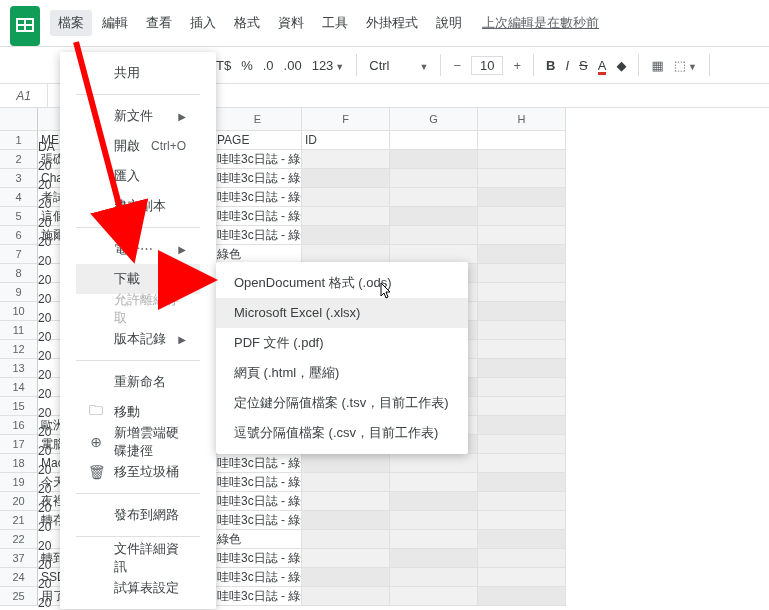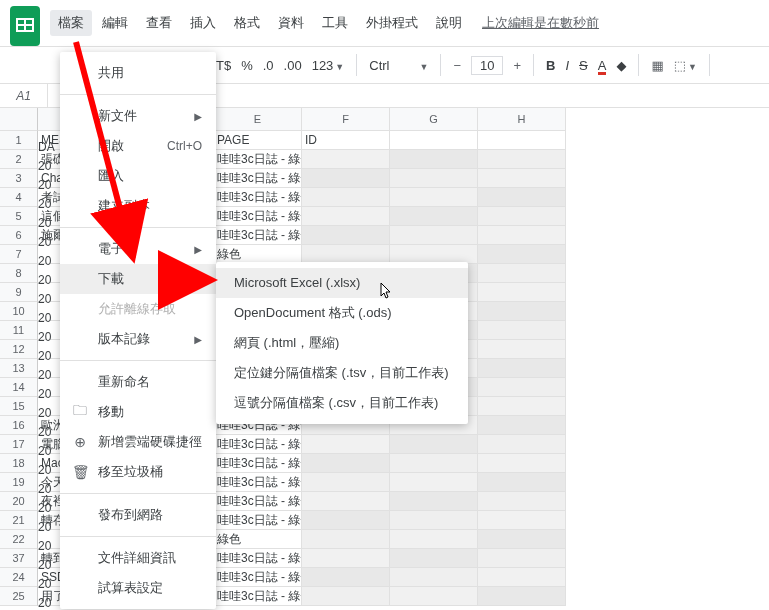--- a/index.html
+++ b/index.html
@@ -83,21 +83,21 @@
     font-size:12px; padding:0 3px; white-space:nowrap; overflow:hidden; line-height:19px;
   }
   .gr .cell.link { color:#1155cc; text-decoration:underline; cursor:pointer; }
   .gr .cell.blur1 { background:#f1f1f1; }
   .gr .cell.blur2 { background:#e8e8e8; }
   .gr .cell.blur3 { background:#efefef; }
 
   
   .file-menu {
     position:absolute; left:60px; top:52px; width:156px; background:#fff;
-    box-shadow: 0 2px 10px rgba(0,0,0,.25); border-radius:2px; padding:6px 0; z-index:20;
+    box-shadow: 0 2px 10px rgba(0,0,0,.25); border-radius:2px; padding:6px 16px; z-index:20;
   }
   .file-menu .fi {
     display:flex; align-items:center; height:30px; padding:0 14px 0 38px;
     font-size:13px; color:#3c4043; cursor:pointer; position:relative;
   }
   .file-menu .fi .arrow-r {
     margin-left:auto; font-size:10px; color:#5f6368;
   }
   .file-menu .fi .kb { margin-left:auto; font-size:12px; color:#5f6368; }
   .file-menu .fi.disabled { color:#b0b0b0; cursor:default; }
@@ -488,22 +488,23 @@
   <hr>
   <div class="fi">
       <span>文件詳細資訊</span>
     </div>
   <div class="fi">
       <span>試算表設定</span>
     </div>
 </div>
 
 <div class="download-menu">
+  <div class="di">OpenDocument 格式 (.ods)</div>
   <div class="di hovered">Microsoft Excel (.xlsx)</div>
-  <div class="di">OpenDocument 格式 (.ods)</div>
+  <div class="di">PDF 文件 (.pdf)</div>
   <div class="di">網頁 (.html，壓縮)</div>
   <div class="di">定位鍵分隔值檔案 (.tsv，目前工作表)</div>
   <div class="di">逗號分隔值檔案 (.csv，目前工作表)</div>
 </div>
 
 <svg class="overlay" width="769" height="610">
   <defs>
     <marker id="ah" markerWidth="12" markerHeight="12" refX="9" refY="5" orient="auto">
       <path d="M0,0 L10,5 L0,10 Z" fill="#ff0000"></path>
     </marker>

